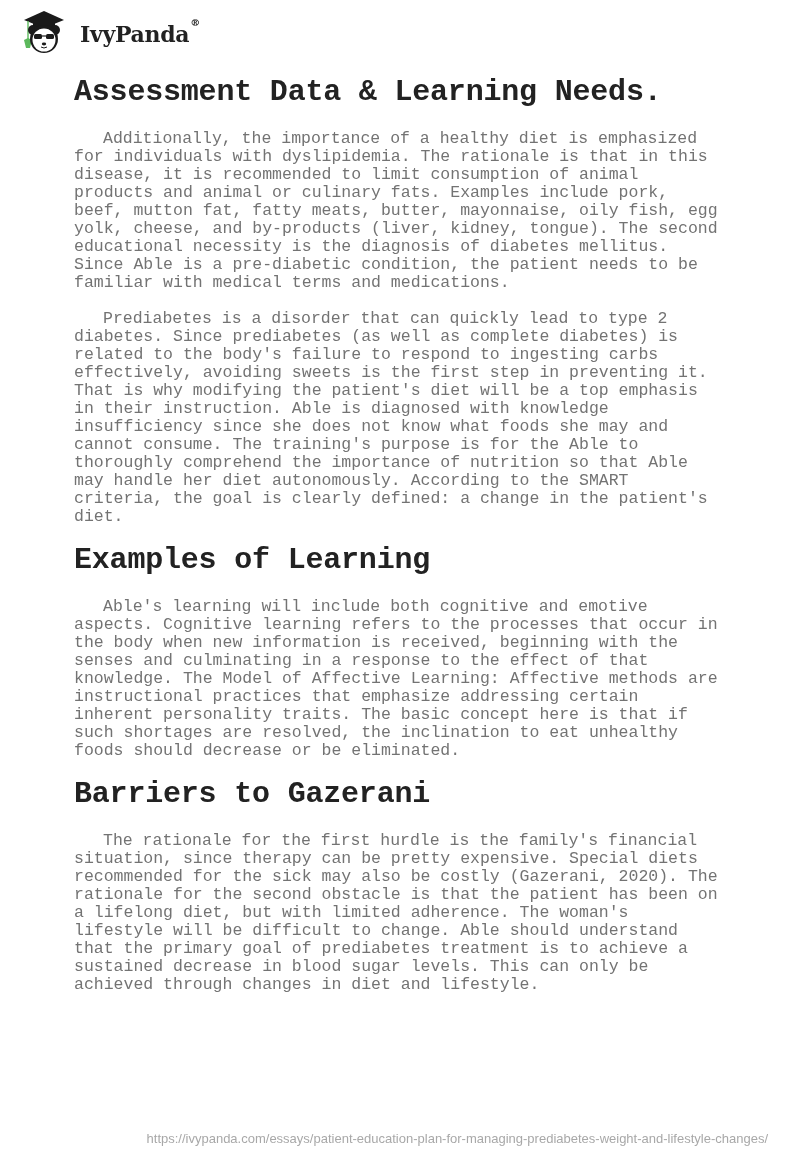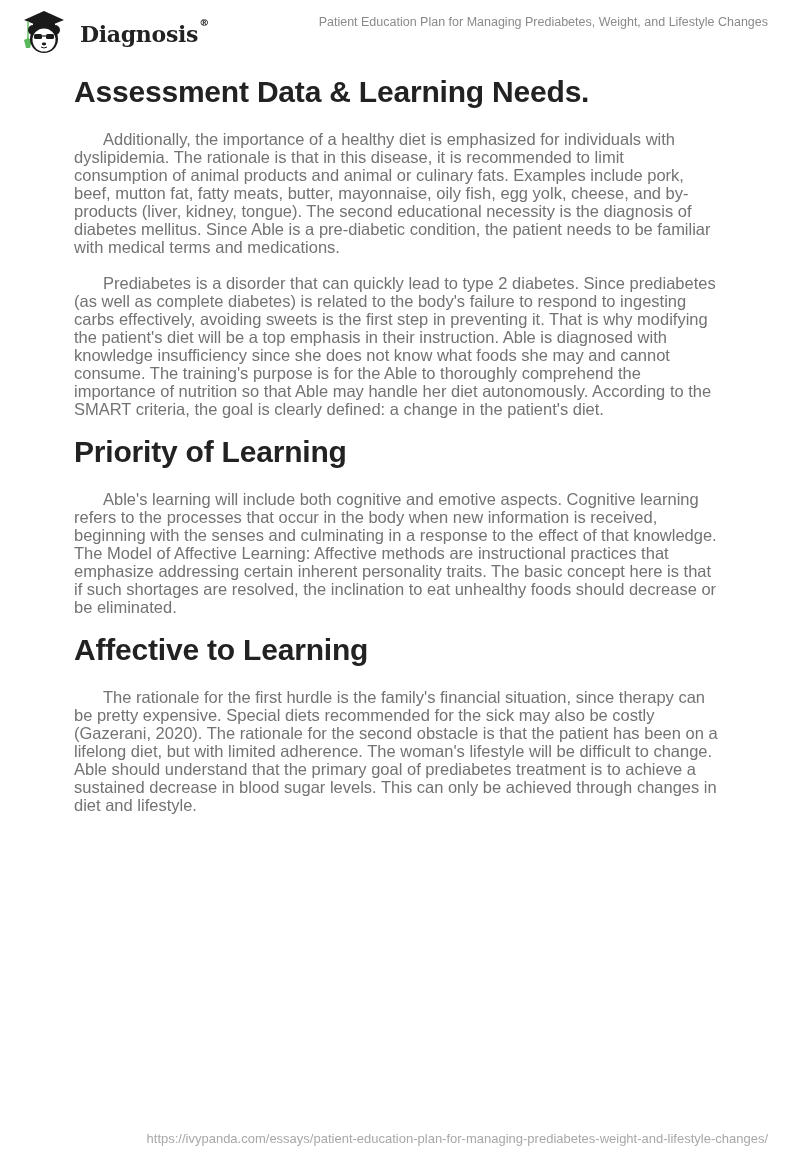--- a/index.html
+++ b/index.html
@@ -7,21 +7,21 @@
     .header { position: absolute; top: 0; left: 0; width: 800px; height: 60px; }
     .logo { position: absolute; left: 16px; top: 8px; display: flex; align-items: center; }
     .logo-icon { width: 56px; height: 48px; display: block; }
     .logo-text { font-family: "DejaVu Serif", serif; font-weight: bold; font-size: 22px; color: #222; margin-left: 8px; letter-spacing: -0.3px; position: relative; top: 2px; }
     .logo-reg { font-size: 10px; vertical-align: top; position: relative; top: -4px; margin-left: 1px; }
     .doc-title { position: absolute; right: 32px; top: 15px; font-size: 12.5px; color: #8a8a8a; white-space: nowrap; }
     .content { position: absolute; left: 74px; top: 72px; width: 660px; }
     h2 { font-size: 30px; font-weight: bold; margin: 0; color: #222; line-height: 40px; letter-spacing: -0.2px; }
     p { font-size: 16.5px; line-height: 18px; margin: 18px 16px 0 0; text-indent: 29px; color: #737373; }
     .s1 h2 { margin-top: 0; }
-    .section { margin-bottom: 14px; }
+    .section { margin-bottom: 14px; font-family: Liberation Mono, monospace; }
     .footer-url { position: absolute; right: 32px; top: 1131px; font-size: 13px; color: #a8a8a8; white-space: nowrap; }
   </style>
 </head>
 <body>
 
 <div class="header">
   <div class="logo">
     <svg class="logo-icon" viewBox="0 0 56 48">
 
       <polygon points="8,12 28,3 48,12 28,20" fill="#1a1a1a"></polygon>
@@ -36,36 +36,35 @@
       <circle cx="28" cy="31" r="14" fill="#1a1a1a"></circle>
       <circle cx="28" cy="32" r="11.5" fill="#ffffff"></circle>
 
       <rect x="18" y="26" width="8" height="5" rx="1.5" fill="#1a1a1a"></rect>
       <rect x="30" y="26" width="8" height="5" rx="1.5" fill="#1a1a1a"></rect>
       <line x1="26" y1="28" x2="30" y2="28" stroke="#1a1a1a" stroke-width="1.2"></line>
 
       <ellipse cx="28" cy="36" rx="2.2" ry="1.4" fill="#1a1a1a"></ellipse>
       <path d="M25,39 Q28,41 31,39" stroke="#1a1a1a" stroke-width="1" fill="none"></path>
     </svg>
-    <span class="logo-text"><span>Diagnosis</span><span class="logo-reg">®</span></span>
+    <span class="logo-text"><span>IvyPanda</span><span class="logo-reg">®</span></span>
   </div>
-  <div class="doc-title">Patient Education Plan for Managing Prediabetes, Weight, and Lifestyle Changes</div>
 </div>
 
 <div class="content">
   <div class="section s1">
     <h2>Assessment Data &amp; Learning Needs.</h2>
     <p>Additionally, the importance of a healthy diet is emphasized for individuals with dyslipidemia. The rationale is that in this disease, it is recommended to limit consumption of animal products and animal or culinary fats. Examples include pork, beef, mutton fat, fatty meats, butter, mayonnaise, oily fish, egg yolk, cheese, and by-products (liver, kidney, tongue). The second educational necessity is the diagnosis of diabetes mellitus. Since Able is a pre-diabetic condition, the patient needs to be familiar with medical terms and medications.</p>
   </div>
   <div class="section">
     <p>Prediabetes is a disorder that can quickly lead to type 2 diabetes. Since prediabetes (as well as complete diabetes) is related to the body's failure to respond to ingesting carbs effectively, avoiding sweets is the first step in preventing it. That is why modifying the patient's diet will be a top emphasis in their instruction. Able is diagnosed with knowledge insufficiency since she does not know what foods she may and cannot consume. The training's purpose is for the Able to thoroughly comprehend the importance of nutrition so that Able may handle her diet autonomously. According to the SMART criteria, the goal is clearly defined: a change in the patient's diet.</p>
   </div>
   <div class="section">
-    <h2>Priority of Learning</h2>
+    <h2>Examples of Learning</h2>
     <p>Able's learning will include both cognitive and emotive aspects. Cognitive learning refers to the processes that occur in the body when new information is received, beginning with the senses and culminating in a response to the effect of that knowledge. The Model of Affective Learning: Affective methods are instructional practices that emphasize addressing certain inherent personality traits. The basic concept here is that if such shortages are resolved, the inclination to eat unhealthy foods should decrease or be eliminated.</p>
   </div>
   <div class="section">
-    <h2>Affective to Learning</h2>
+    <h2>Barriers to Gazerani</h2>
     <p>The rationale for the first hurdle is the family's financial situation, since therapy can be pretty expensive. Special diets recommended for the sick may also be costly (Gazerani, 2020). The rationale for the second obstacle is that the patient has been on a lifelong diet, but with limited adherence. The woman's lifestyle will be difficult to change. Able should understand that the primary goal of prediabetes treatment is to achieve a sustained decrease in blood sugar levels. This can only be achieved through changes in diet and lifestyle.</p>
   </div>
 </div>
 
 <div class="footer-url">https://ivypanda.com/essays/patient-education-plan-for-managing-prediabetes-weight-and-lifestyle-changes/</div>
 
 </body></html>

